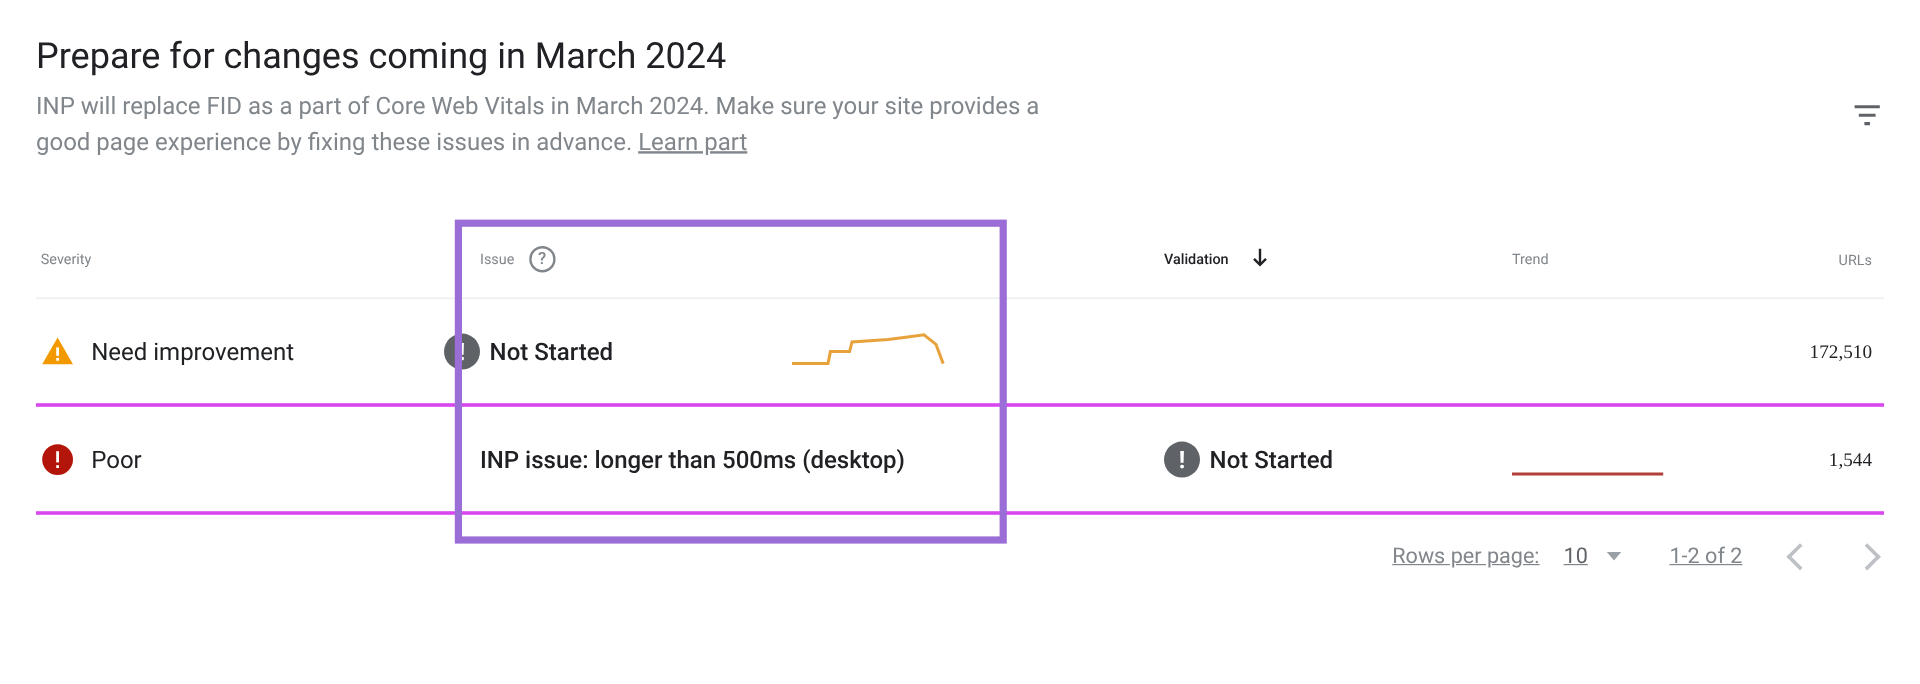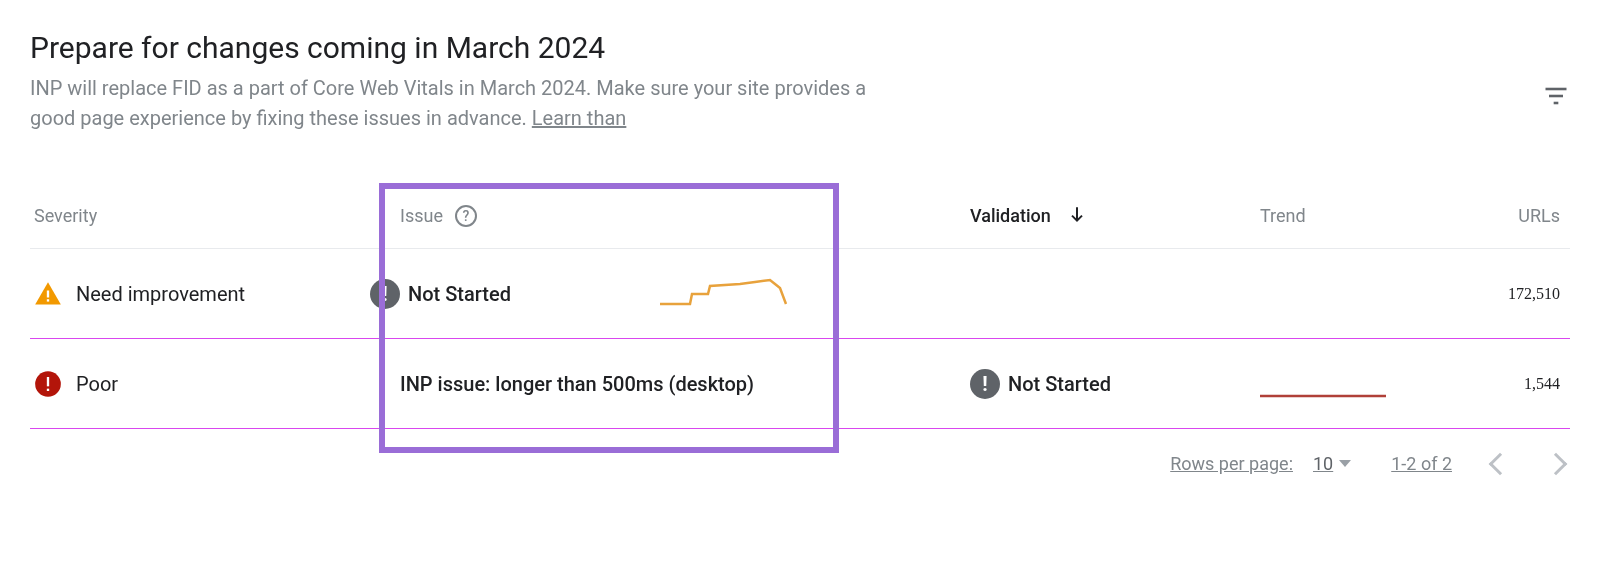--- a/index.html
+++ b/index.html
@@ -50,30 +50,30 @@
     display: flex;
     align-items: center;
     padding: 0;
   }
   .thead-row {
     height: 66px;
     border-bottom: 1px solid #e8eaed;
   }
   .tbody-row {
     height: 90px;
-    border-bottom: 1px solid #d946ef;
+    border-bottom: 3px solid #d946ef;
     cursor: pointer;
   }
   .col-severity { width: 340px; display:flex; align-items:center; gap:14px; padding-left: 4px;}
   .col-issue    { width: 600px; display:flex; align-items:center; gap:12px; padding-left: 30px;}
   .col-validation { width: 280px; display:flex; align-items:center; gap:8px;}
   .col-trend    { width: 200px; display:flex; align-items:center; justify-content:flex-start; padding-left:10px;}
   .col-urls     { flex:1; text-align:right; padding-right:10px;}
   .th {
-    font-size: 18px;
+    font-size: 12px;
     color: #80868b;
     font-weight: 400;
   }
   .th.sort-active { color:#202124; font-weight: 500;}
   .td { font-size: 20px; color:#202124; }
   .td.issue-text { font-weight: 500; }
   .td.urls-val { font-size: 16px; font-family: Liberation Serif, serif; }
   .sev-icon { width:28px; height:28px; }
   .help-circle {
     width:22px; height:22px; border:2px solid #80868b; border-radius:50%;
@@ -93,35 +93,35 @@
     pointer-events: none;
   }
   .table-wrap { position: relative; }
   .pager {
     display:flex; justify-content:flex-end; align-items:center;
     gap: 40px; margin-top: 24px; font-size:18px; color:#80868b;
     padding-right: 6px;
     text-decoration: underline;
   }
   .pager .rpp { display:flex; align-items:center; gap:20px; }
-  .pager .rpp-val { color:#5f6368; display:flex; align-items:center; gap:6px; cursor:pointer;}
+  .pager .rpp-val { color:#5f6368; display:flex; align-items:center; gap:16px; cursor:pointer;}
   .caret-down { width:0; height:0; border-left:6px solid transparent; border-right:6px solid transparent; border-top:7px solid #9aa0a6; }
   .pager-nav { display:flex; gap:40px; }
   .chev { width:16px; height:16px; border-top:3px solid #bdc1c6; border-right:3px solid #bdc1c6; cursor:pointer;}
   .chev.left { transform: rotate(-135deg); }
   .chev.right { transform: rotate(45deg); }
 </style>
 </head>
 <body>
 
 <div class="header-row">
   <div class="header-block">
     <h1 class="title">Prepare for changes coming in March 2024</h1>
     <p class="subtitle">
-      <span>INP will replace FID as a part of Core Web Vitals in March 2024. Make sure your site provides a good page experience by fixing these issues in advance. </span><a class="learn-more">Learn than</a>
+      <span>INP will replace FID as a part of Core Web Vitals in March 2024. Make sure your site provides a good page experience by fixing these issues in advance. </span><a class="learn-more">Learn part</a>
     </p>
   </div>
   <div class="filter-btn">
     <svg viewBox="0 0 24 24" width="28" height="28" fill="none" stroke="currentColor" stroke-width="2.2">
       <line x1="3" y1="6" x2="21" y2="6"></line>
       <line x1="6" y1="12" x2="18" y2="12"></line>
       <line x1="10" y1="18" x2="14" y2="18"></line>
     </svg>
   </div>
 </div>

